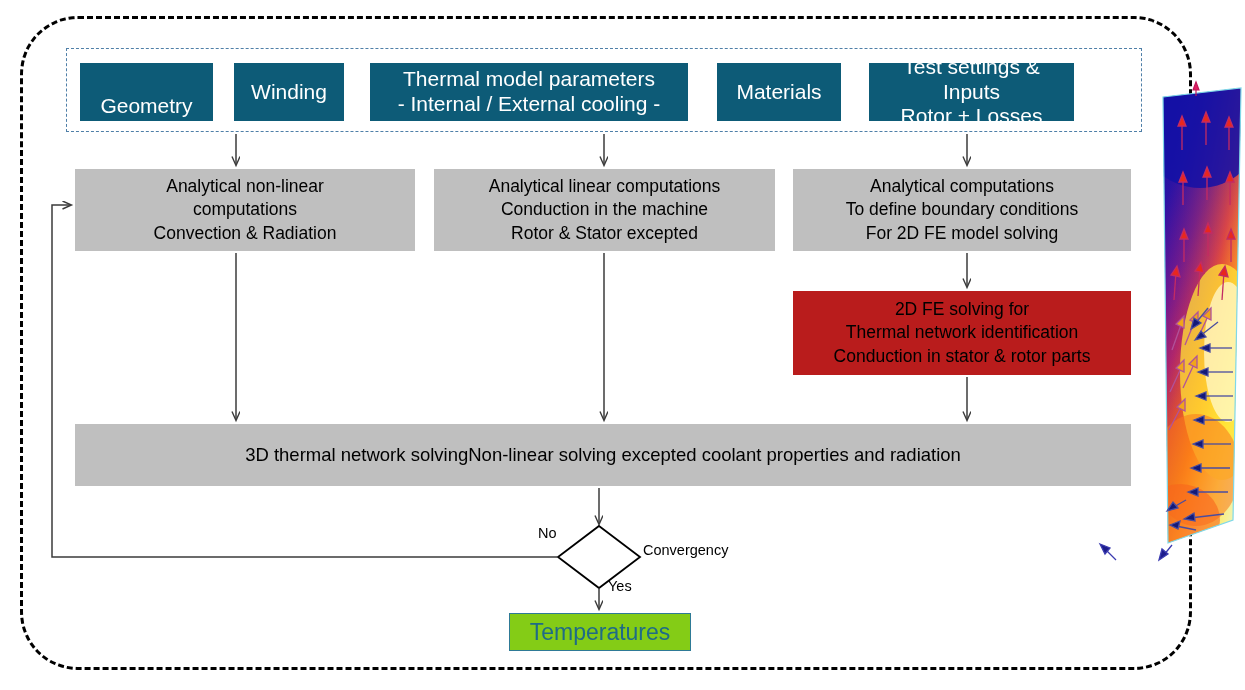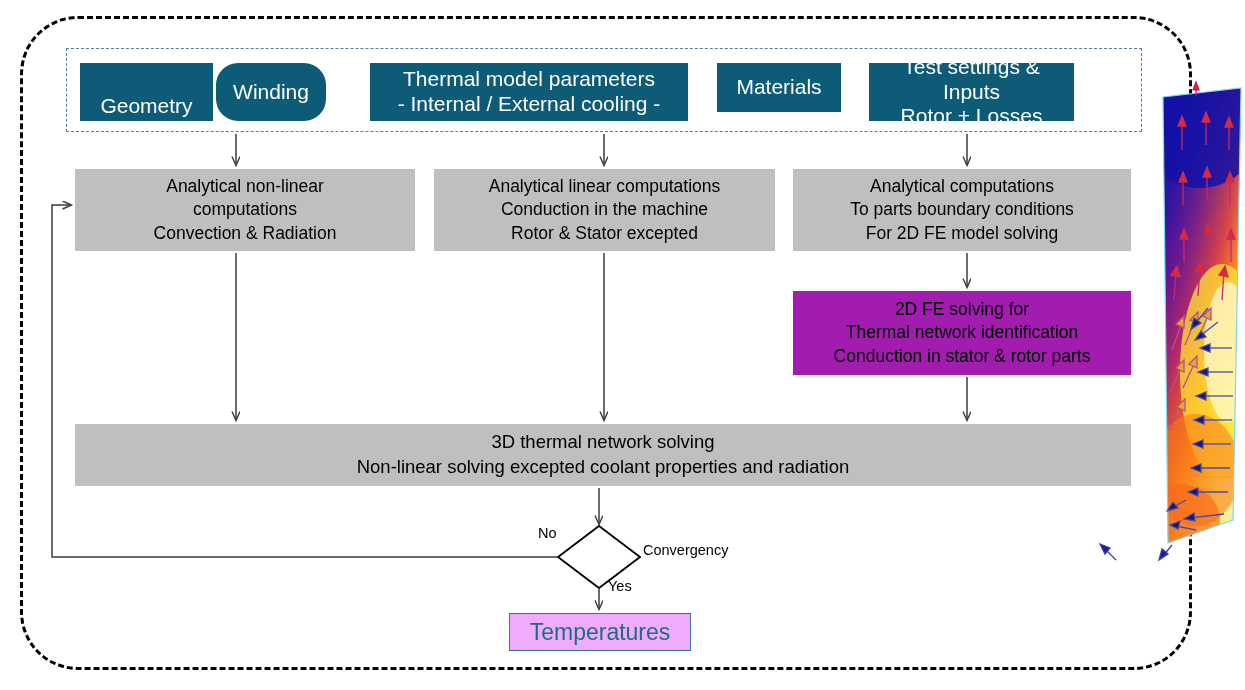--- a/index.html
+++ b/index.html
@@ -55,34 +55,34 @@
     justify-content: center;
     text-align: center;
     font-size: 17.5px;
     line-height: 1.33;
     padding: 4px 6px;
   }
   .gray-box.wide { font-size: 18.5px; }
 
   
   .orange-box {
-    background: #a21caf;
+    background: #b91c1c;
     color: #000000;
     display: flex;
     align-items: center;
     justify-content: center;
     text-align: center;
     font-size: 17.5px;
     line-height: 1.33;
     padding: 4px 6px;
   }
 
   
   .out-box {
-    background: #f0abfc;
+    background: #84cc16;
     border: 1.6px solid #2e7a96;
     color: #1f6b87;
     display: flex;
     align-items: center;
     justify-content: center;
     font-size: 23px;
   }
 
   .line-text {
     font-size: 14.5px;
@@ -102,30 +102,30 @@
 <div id="canvas">
 
   <div class="abs outer-frame"></div>
 
   <div class="abs inputs-frame"></div>
 
   <div class="abs teal-box" style="left:80px; top:63px; width:133px; height:58px;align-items:flex-end;">
     <span>Geometry</span>
   </div>
 
-  <div class="abs teal-box" style="left:216px; top:63px; width:110px; height:58px;border-radius:22px;">
+  <div class="abs teal-box" style="left:234px; top:63px; width:110px; height:58px;">
     <span>Winding</span>
   </div>
 
   <div class="abs teal-box" style="left:370px; top:63px; width:318px; height:58px; flex-direction:column;">
     <span>Thermal model parameters</span>
     <span>- Internal / External cooling -</span>
   </div>
 
-  <div class="abs teal-box" style="left:717px; top:63px; width:124px; height:49px;">
+  <div class="abs teal-box" style="left:717px; top:63px; width:124px; height:58px;">
     <span>Materials</span>
   </div>
 
   <div class="abs teal-box" style="left:869px; top:63px; width:205px; height:58px; flex-direction:column;">
     <span>Test settings &amp; Inputs</span>
     <span>Rotor + Losses</span>
   </div>
 
   <div class="abs gray-box" style="left:75px; top:169px; width:340px; height:82px; flex-direction:column;">
     <span>Analytical non-linear</span>
@@ -134,31 +134,31 @@
   </div>
 
   <div class="abs gray-box" style="left:434px; top:169px; width:341px; height:82px; flex-direction:column;">
     <span>Analytical linear computations</span>
     <span>Conduction in the machine</span>
     <span>Rotor &amp; Stator excepted</span>
   </div>
 
   <div class="abs gray-box" style="left:793px; top:169px; width:338px; height:82px; flex-direction:column;">
     <span>Analytical computations</span>
-    <span>To parts boundary conditions</span>
+    <span>To define boundary conditions</span>
     <span>For 2D FE model solving</span>
   </div>
 
   <div class="abs orange-box" style="left:793px; top:291px; width:338px; height:84px; flex-direction:column;">
     <span>2D FE solving for</span>
     <span>Thermal network identification</span>
     <span>Conduction in stator &amp; rotor parts</span>
   </div>
 
-  <div class="abs gray-box wide" style="left:75px; top:424px; width:1056px; height:62px; flex-direction:column;">
+  <div class="abs gray-box wide" style="left:75px; top:424px; width:1056px; height:62px; flex-direction:row;">
     <span>3D thermal network solving</span>
     <span>Non-linear solving excepted coolant properties and radiation</span>
   </div>
 
   <div class="abs line-text" style="left:538px; top:525px;">No</div>
   <div class="abs line-text" style="left:643px; top:542px;">Convergency</div>
   <div class="abs line-text" style="left:608px; top:578px;">Yes</div>
 
   <div class="abs out-box" style="left:509px; top:613px; width:182px; height:38px;">
     <span>Temperatures</span>

